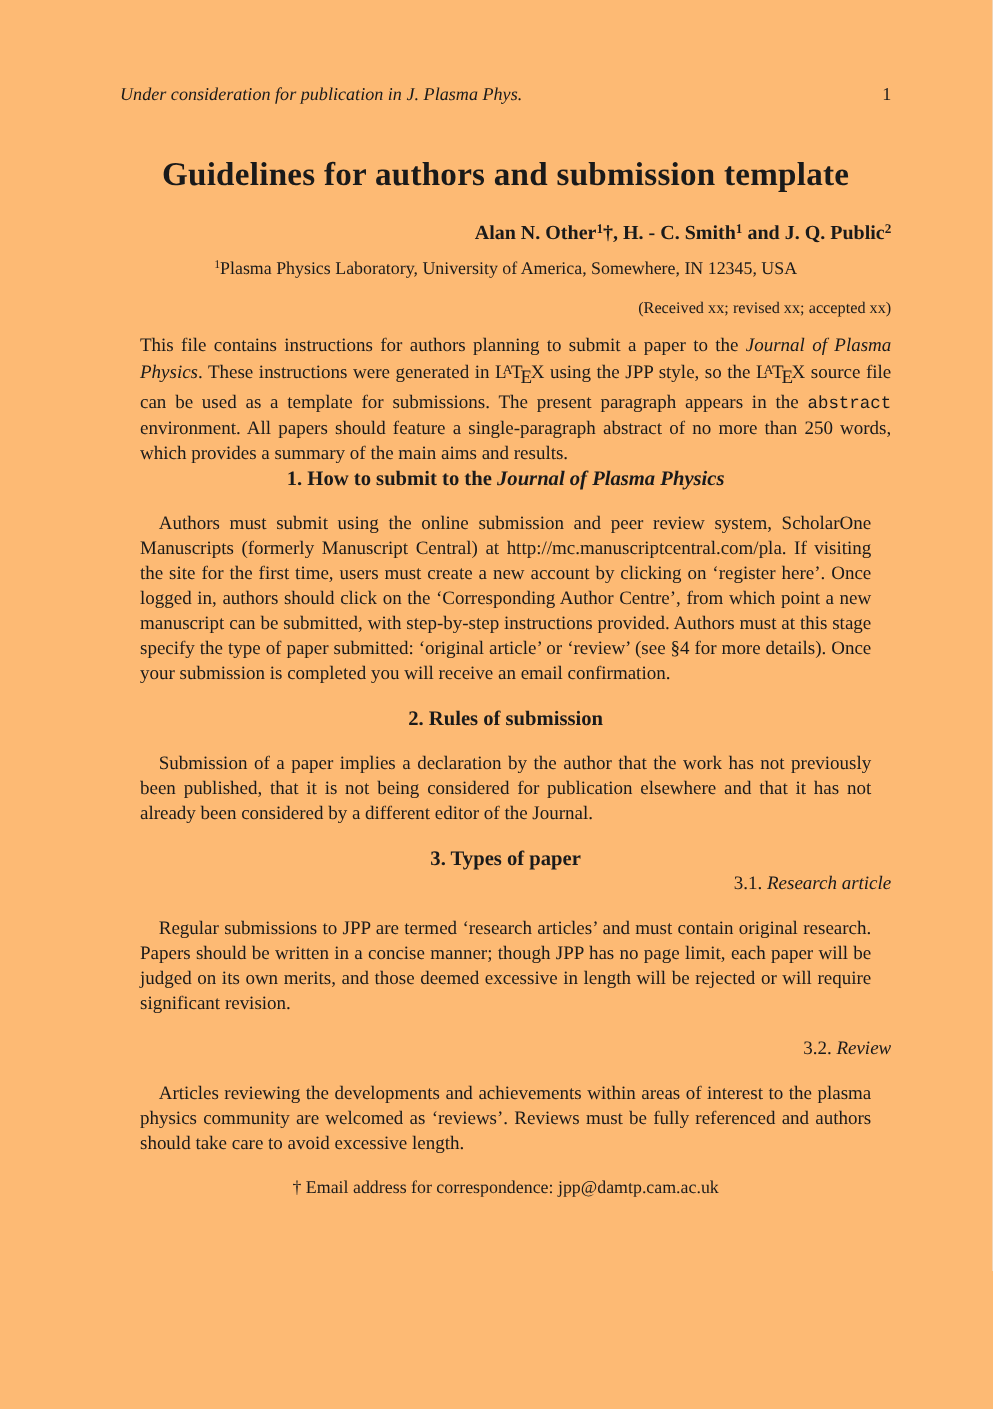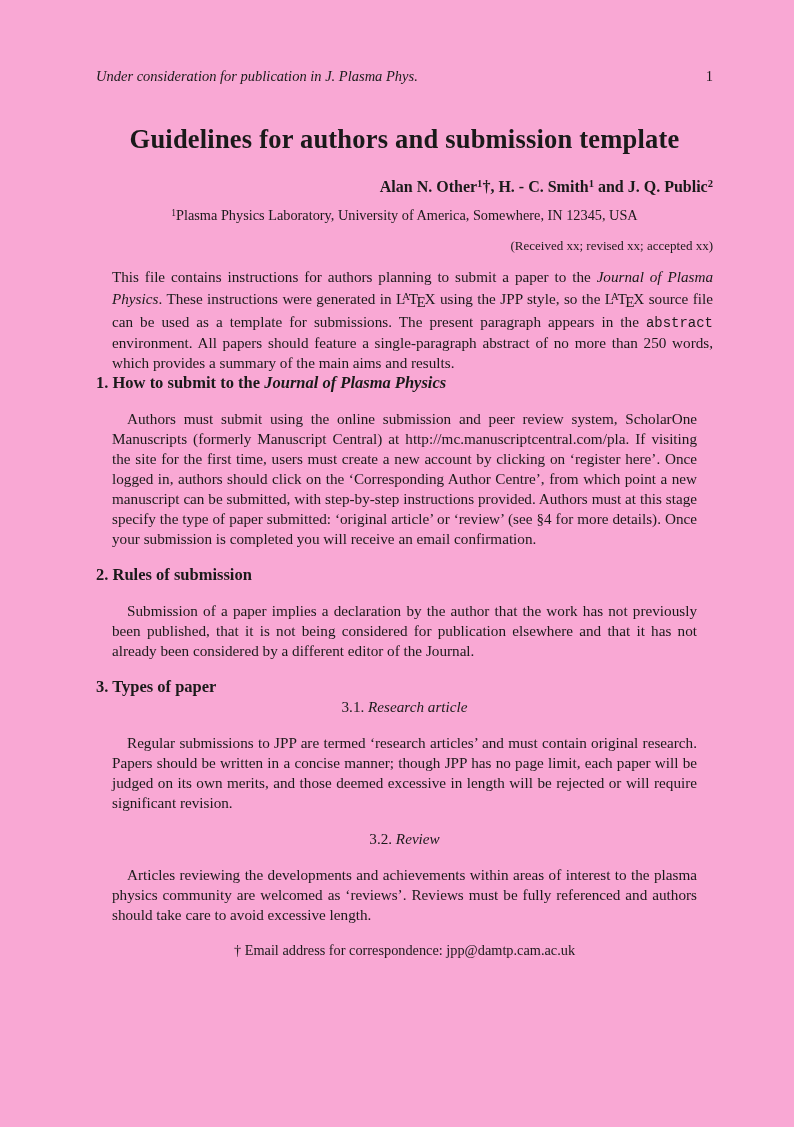--- a/index.html
+++ b/index.html
@@ -1,21 +1,21 @@
 <!DOCTYPE html>
 <html><head>
 <meta charset="utf-8">
 <style>
   html, body { margin: 0; padding: 0; background: #e8e8e8; }
   .page {
     position: relative;
     width: 794px;
     height: 1127px;
     margin: 0 auto;
-    background: #f9a8d4;
+    background: #fdba74;
     color: #1a1a1a;
     font-family: "Liberation Serif", serif;
     overflow: hidden;
     box-sizing: border-box;
     padding: 68px 81px 0 96px;
   }
   .running-head {
     display: flex;
     justify-content: space-between;
     align-items: baseline;
@@ -56,31 +56,31 @@
     margin: 12px 0 0 16px;
     font-size: 15.2px;
     line-height: 20px;
     text-align: justify;
   }
   h2.sec-heading {
     margin: 0;
     font-size: 16.5px;
     line-height: 20px;
     font-weight: bold;
-    text-align: left;
+    text-align: center;
   }
   .sec1 { margin-top: 30px; }
   .sec2 { margin-top: 36px; }
   .sec3 { margin-top: 30px; }
   h3.subsec-heading {
     margin: 0;
     font-size: 15.2px;
     line-height: 20px;
     font-weight: normal;
-    text-align: center;
+    text-align: right;
   }
   .subsec1 { margin-top: 6px; }
   .subsec2 { margin-top: 16px; }
   p.body-par {
     margin: 16px;
     font-size: 15.2px;
     line-height: 20px;
     text-align: justify;
     text-indent: 15px;
   }

